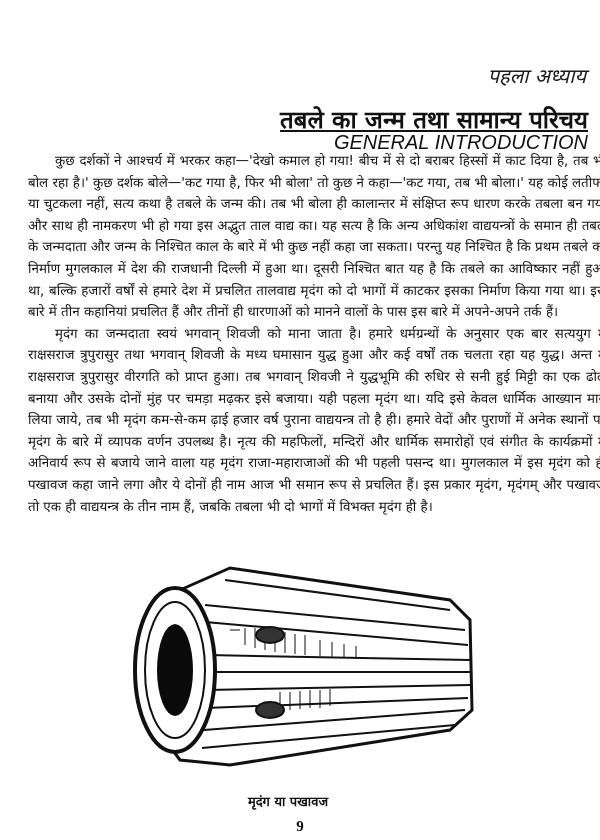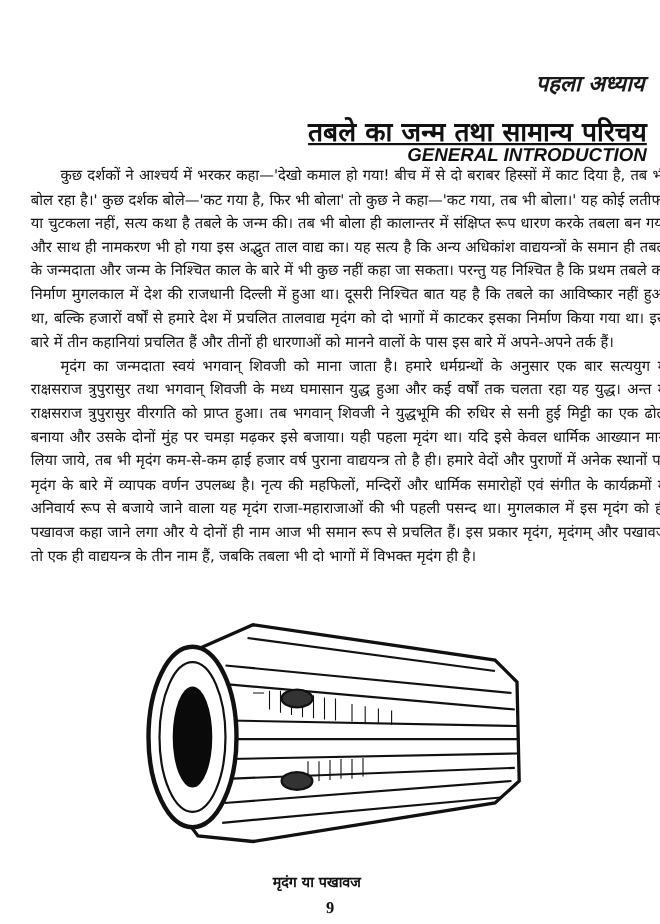--- a/index.html
+++ b/index.html
@@ -1,23 +1,23 @@
 <!DOCTYPE html>
 <html><head>
 <meta charset="utf-8">
 <style>
   html, body { margin: 0; padding: 0; background: #ffffff; }
   body { width: 600px; height: 840px; position: relative; overflow: hidden;
          font-family: "DejaVu Sans", "Liberation Sans", sans-serif; color: #111; }
   .chapter-label { position: absolute; right: 14px; top: 62px; font-size: 20px;
-                   font-style: italic; font-weight: bold; color: #1a1a1a; }
+                   font-style: italic; font-weight: normal; color: #1a1a1a; }
   .title { position: absolute; right: 12px; top: 102px; font-size: 24px; font-weight: bold;
            color: #111; letter-spacing: 0px; text-decoration: underline; }
   .subtitle { position: absolute; right: 12px; top: 131px; font-family: "Liberation Sans", sans-serif;
-              font-size: 17px; font-weight: bold; font-style: italic; color: #111; }
+              font-size: 20px; font-weight: normal; font-style: italic; color: #111; }
   .body { position: absolute; left: 28px; top: 150px; width: 578px; }
   .para { margin: 0; font-size: 13.4px; line-height: 21.6px; text-align: justify;
           text-indent: 27px; color: #151515; }
   .figure { position: absolute; left: 0; top: 560px; width: 600px; height: 240px; }
   .figure svg { position: absolute; left: 120px; top: 0; }
   .caption { position: absolute; top: 792px; left: 0; width: 576px; text-align: center;
              font-size: 13px; font-weight: bold; color: #111; }
   .page-num { position: absolute; top: 818px; left: 0; width: 600px; text-align: center;
               font-family: "Liberation Serif", serif; font-size: 15px; font-weight: bold; color: #111; }
 </style>

